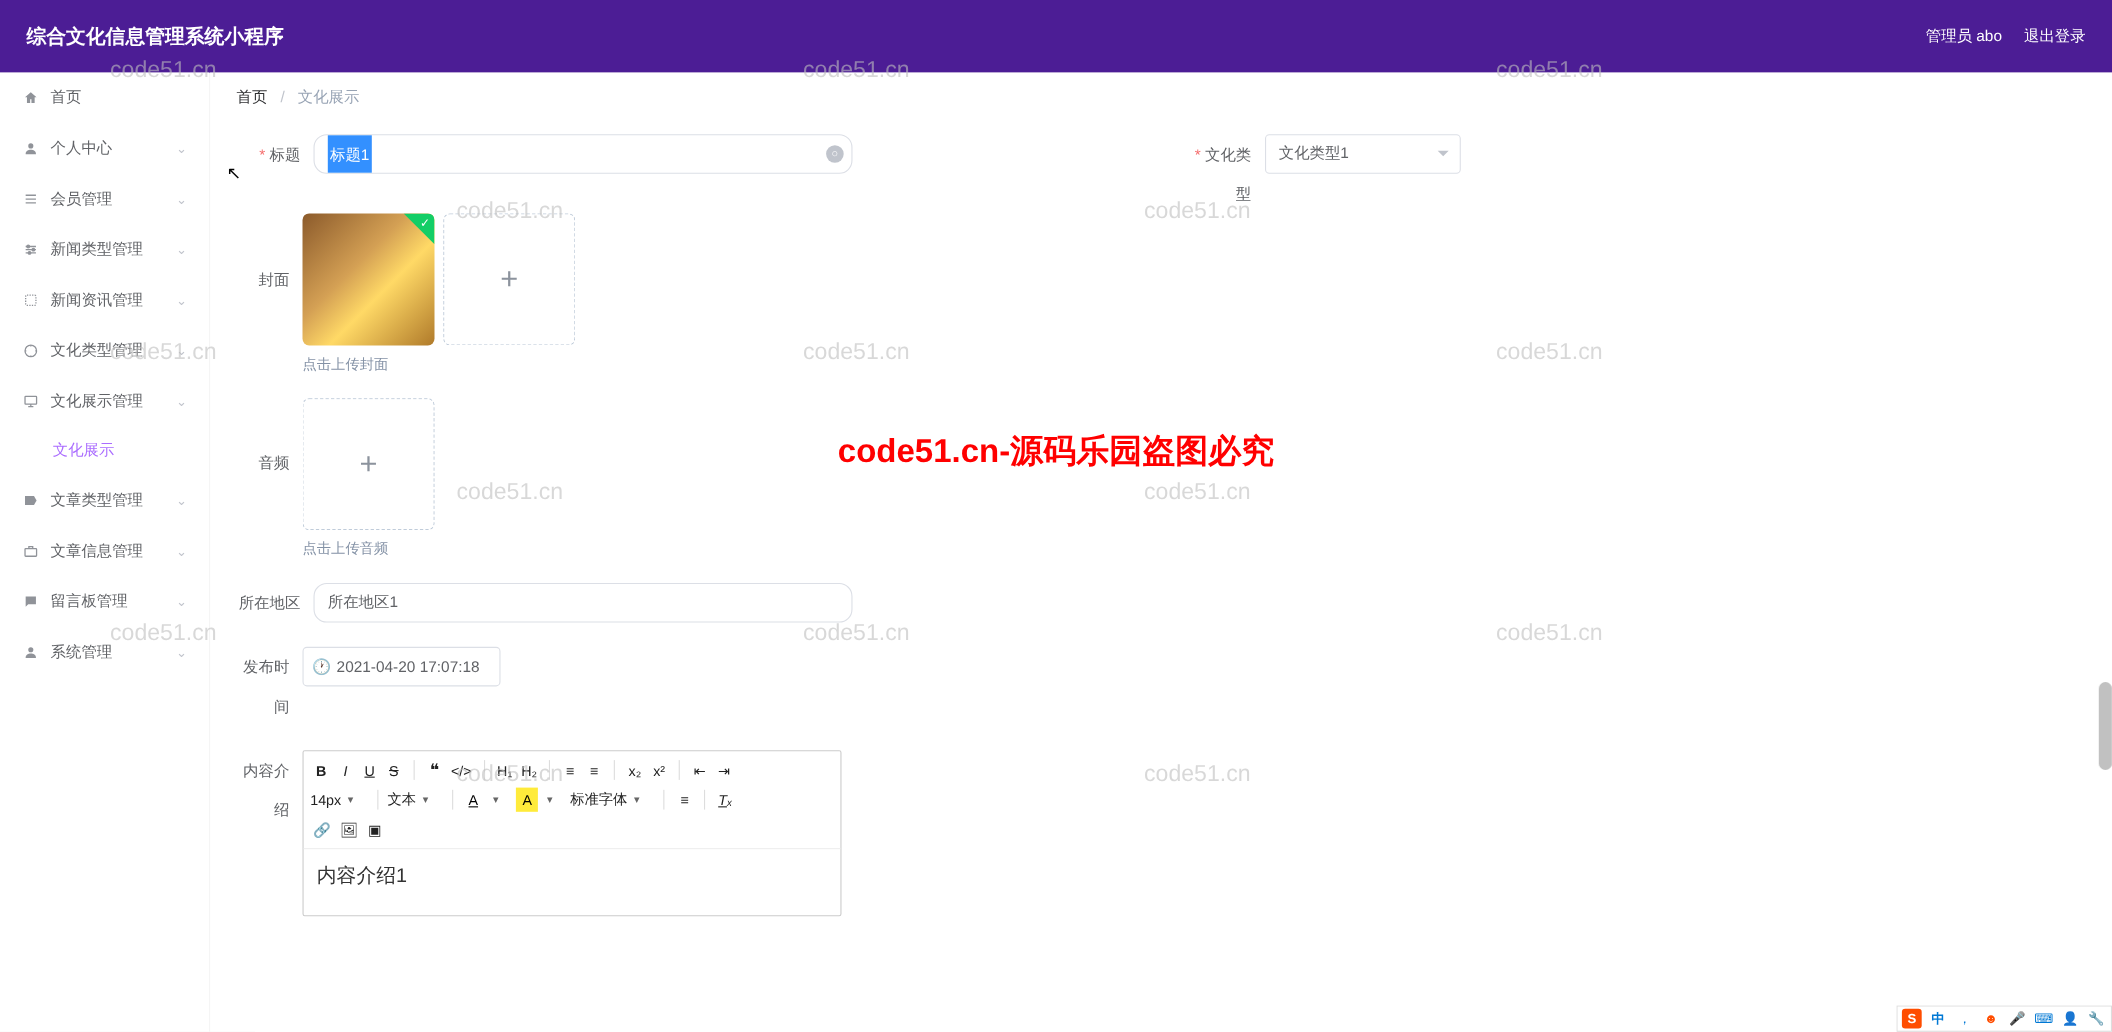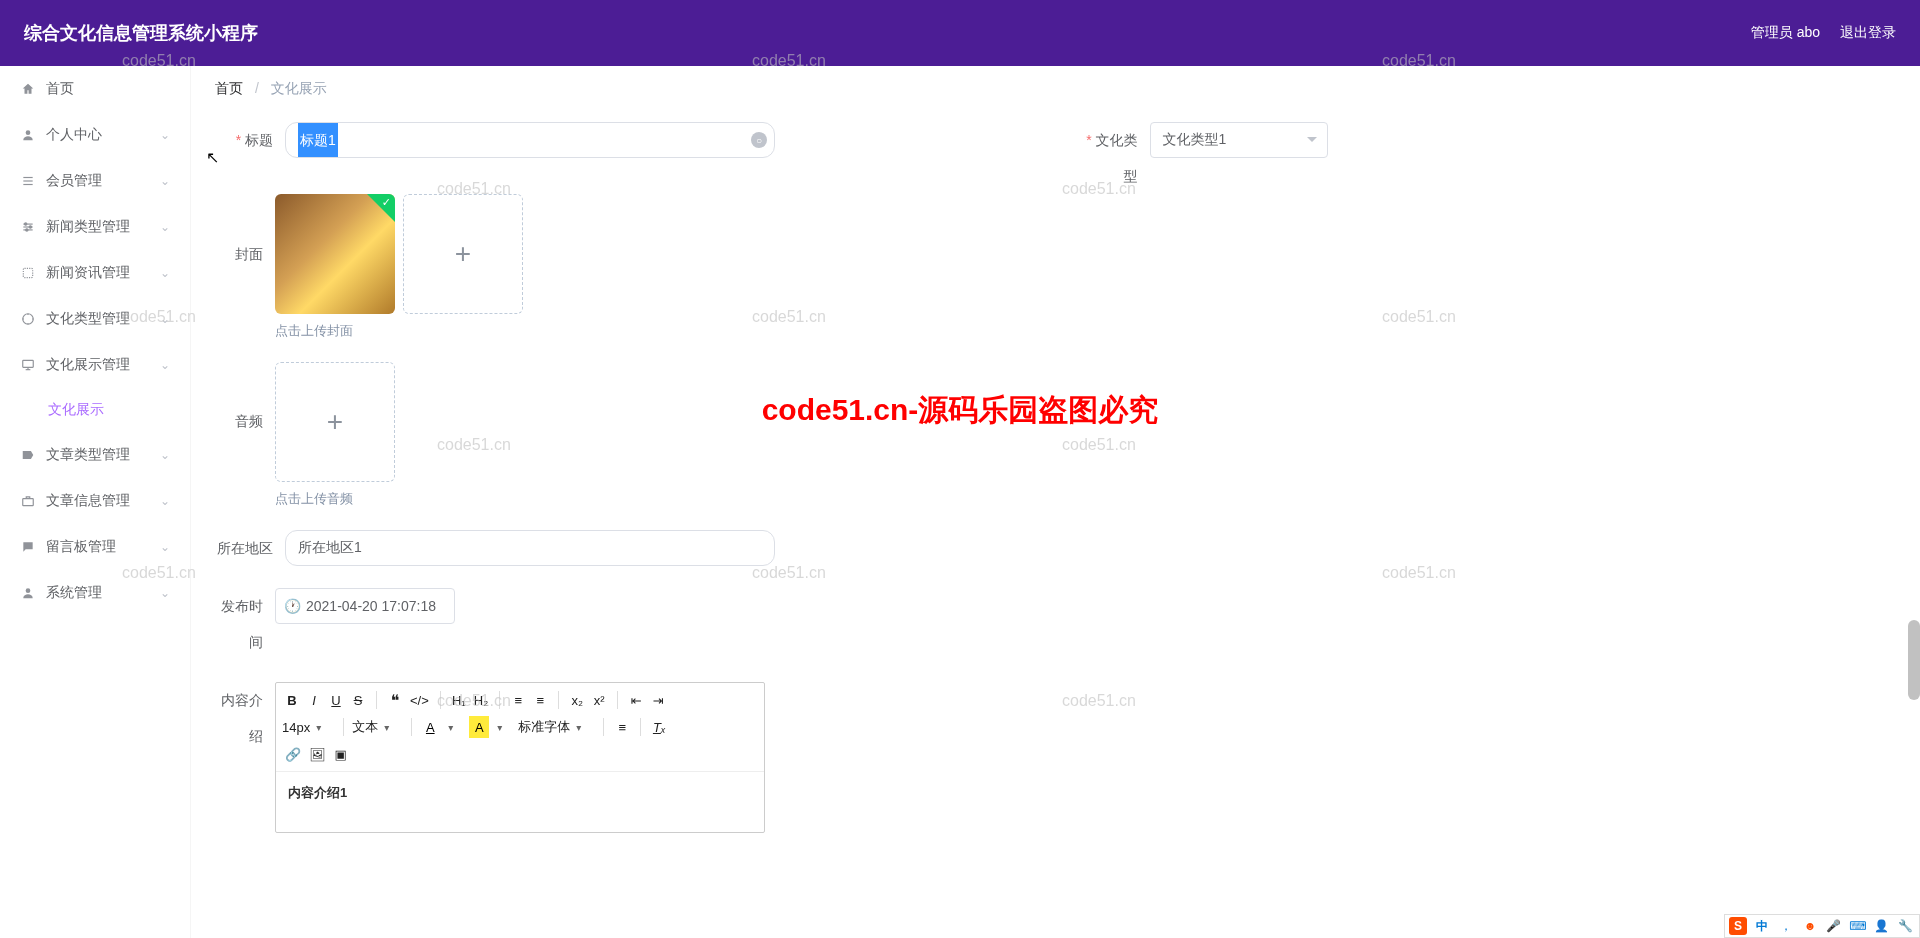--- a/index.html
+++ b/index.html
@@ -41,22 +41,22 @@
 .upload-add { width: 120px; height: 120px; border: 1px dashed #c0ccda; border-radius: 6px; display: flex; align-items: center; justify-content: center; cursor: pointer; color: #8c939d; font-size: 28px; }
 .upload-hint { color: #8492a6; font-size: 13px; margin-top: 8px; }
 .date-input { width: 180px; height: 36px; border: 1px solid #dcdfe6; border-radius: 4px; padding: 0 12px 0 30px; font-size: 14px; color: #606266; position: relative; display: flex; align-items: center; }
 .date-input .clock { position: absolute; left: 8px; color: #c0c4cc; }
 .editor { width: 490px; border: 1px solid #ccc; border-radius: 2px; }
 .editor-toolbar { border-bottom: 1px solid #eee; padding: 6px; display: flex; flex-wrap: wrap; gap: 2px; align-items: center; }
 .tool-sep { width: 1px; height: 18px; background: #ddd; margin: 0 6px; }
 .tool-btn { min-width: 20px; height: 22px; display: inline-flex; align-items: center; justify-content: center; cursor: pointer; font-size: 13px; color: #222; padding: 0 3px; }
 .tool-select { height: 24px; border: none; font-size: 13px; color: #222; cursor: pointer; padding-right: 14px; position: relative; display: inline-flex; align-items: center; }
 .tool-select::after { content: "▾"; margin-left: 6px; font-size: 10px; color: #666; }
-.editor-content { min-height: 60px; padding: 12px; font-size: 13px; color: #333; font-weight: bold; }
-.watermark { position: absolute; color: #bfbfbf; font-size: 16px; font-weight: 500; pointer-events: none; opacity: 0.6; user-select: none; margin-left: 22px; }
+.editor-content { min-height: 60px; padding: 12px; font-size: 18px; color: #333; }
+.watermark { position: absolute; color: #bfbfbf; font-size: 21px; font-weight: 500; pointer-events: none; opacity: 0.6; user-select: none; }
 .watermark-big { position: absolute; left: 50%; top: 390px; transform: translateX(-50%); color: #ff0000; font-size: 30px; font-weight: 700; font-family: "Microsoft YaHei", sans-serif; pointer-events: none; user-select: none; }
 .cursor-bg { position: absolute; left: 206px; top: 148px; font-size: 16px; color: #000; pointer-events: none; }
 .ime-bar { position: fixed; right: 0; bottom: 0; height: 24px; display: flex; align-items: center; gap: 6px; padding: 0 4px; background: #fff; border: 1px solid #ddd; z-index: 999; }
 .ime-ico { width: 18px; height: 18px; display: inline-flex; align-items: center; justify-content: center; font-size: 12px; cursor: pointer; }
 .scroll-ind { position: fixed; right: 0; top: 620px; width: 12px; height: 80px; background: #c1c1c1; border-radius: 6px; }
 .bold { font-weight: 700; }
 .italic { font-style: italic; }
 .underline { text-decoration: underline; }
 .strike { text-decoration: line-through; }
 svg { display: block; }

